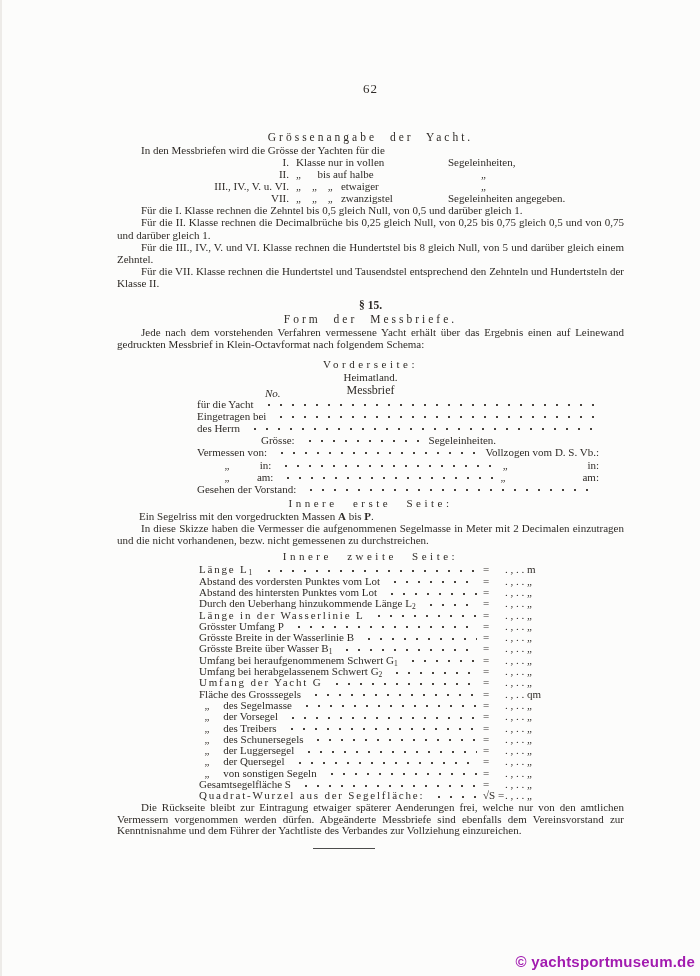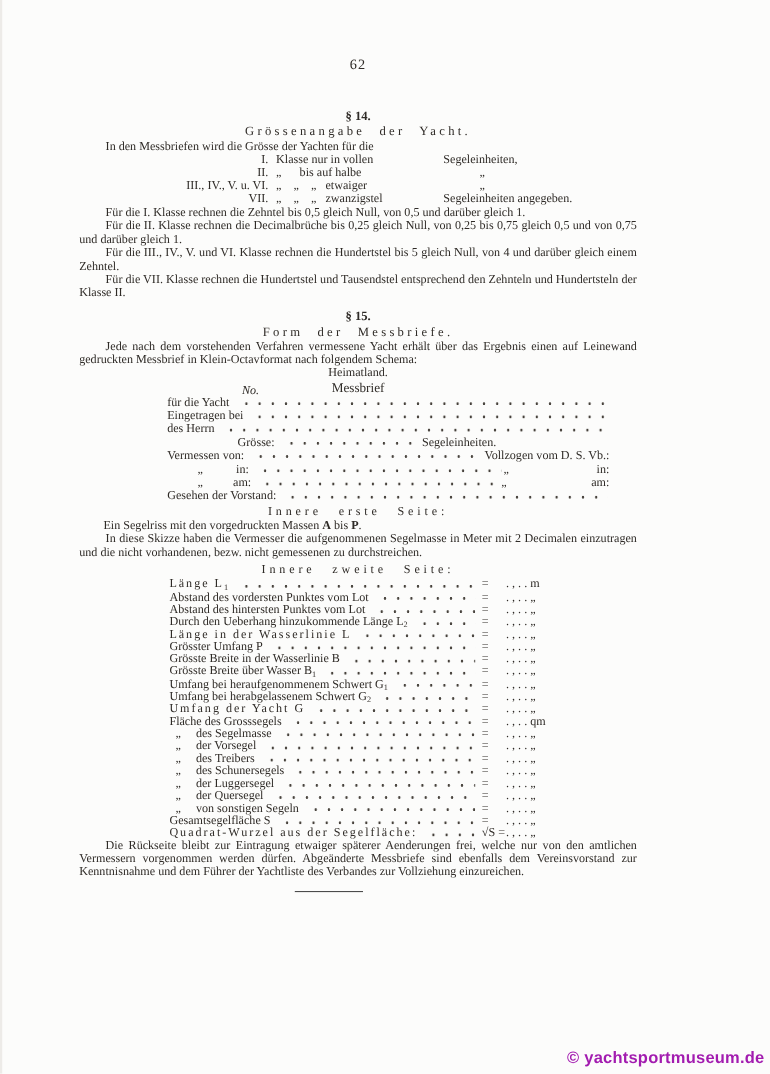--- a/index.html
+++ b/index.html
@@ -5,22 +5,22 @@
   html,body{margin:0;padding:0;width:700px;height:976px;overflow:hidden;}
   body{
     background:#fcfcfb;
     font-family:"Liberation Serif","DejaVu Serif",serif;
     color:#2f2b27;
     position:relative;
     border-left:2px solid #edebe8;
     box-sizing:border-box;
   }
   .content{
-    padding-top:52px;
-    margin-left:70px;
+    padding-top:82px;
+    margin-left:115px;
     width:507px;
     font-size:11px;
     line-height:12.2px;
   }
   .pageno{text-align:center;font-size:13px;line-height:14px;margin-bottom:34px;letter-spacing:1px;}
   .shead{text-align:center;font-weight:bold;font-size:11.5px;line-height:13px;}
   .ssub{text-align:center;font-size:11.5px;line-height:14px;letter-spacing:3px;word-spacing:7px;}
   .centerhead{text-align:center;font-size:11px;line-height:13px;letter-spacing:3.5px;word-spacing:9px;margin-top:8px;}
   p.para{margin:0;text-indent:24px;text-align:justify;}
   .s15{margin-top:9px;}
@@ -69,21 +69,20 @@
     text-shadow:0 0 2px #ffffff,0 0 1px #ffffff;
   }
 </style>
 </head>
 <body>
 
 <div class="content">
 
   <div class="pageno">62</div>
 
-  <div class="shead">§ 14.</div>
   <div class="ssub">Grössenangabe der Yacht.</div>
   <p class="para">In den Messbriefen wird die Grösse der Yachten für die</p>
 
   <div>
       <div class="clsline">
         <span class="c1">I.</span>
         <span class="c2">Klasse nur in vollen</span>
         <span class="c3">Segeleinheiten,</span>
       </div>
       <div class="clsline">
@@ -98,28 +97,29 @@
       </div>
       <div class="clsline">
         <span class="c1">VII.</span>
         <span class="c2">„    „    „   zwanzigstel</span>
         <span class="c3">Segeleinheiten angegeben.</span>
       </div>
     </div>
   <div>
       <p class="para">Für die I. Klasse rechnen die Zehntel bis 0,5 gleich Null, von 0,5 und darüber gleich 1.</p>
       <p class="para">Für die II. Klasse rechnen die Decimalbrüche bis 0,25 gleich Null, von 0,25 bis 0,75 gleich 0,5 und von 0,75 und darüber gleich 1.</p>
-      <p class="para">Für die III., IV., V. und VI. Klasse rechnen die Hundertstel bis 5 gleich Null, von 4 und darüber gleich einem Zehntel.</p>
+      <p class="para">Für die III., IV., V. und VI. Klasse rechnen die Hundertstel bis 8 gleich Null, von 5 und darüber gleich einem Zehntel.</p>
       <p class="para">Für die VII. Klasse rechnen die Hundertstel und Tausendstel entsprechend den Zehnteln und Hundertsteln der Klasse II.</p>
     </div>
 
   <div class="shead s15">§ 15.</div>
   <div class="ssub">Form der Messbriefe.</div>
   <p class="para">Jede nach dem vorstehenden Verfahren vermessene Yacht erhält über das Ergebnis einen auf Leinewand gedruckten Messbrief in Klein-Octavformat nach folgendem Schema:</p>
 
+  <div class="centerhead">Vorderseite:</div>
   <div class="no-row">
     <span class="no-label">No.</span>
     <span>Heimatland.</span>
   </div>
   <div class="messbrief">Messbrief</div>
   <div class="vblock">
       <div class="vrow">
         <span class="vleft">für die Yacht</span>
         <span class="leader"></span>
       </div>

